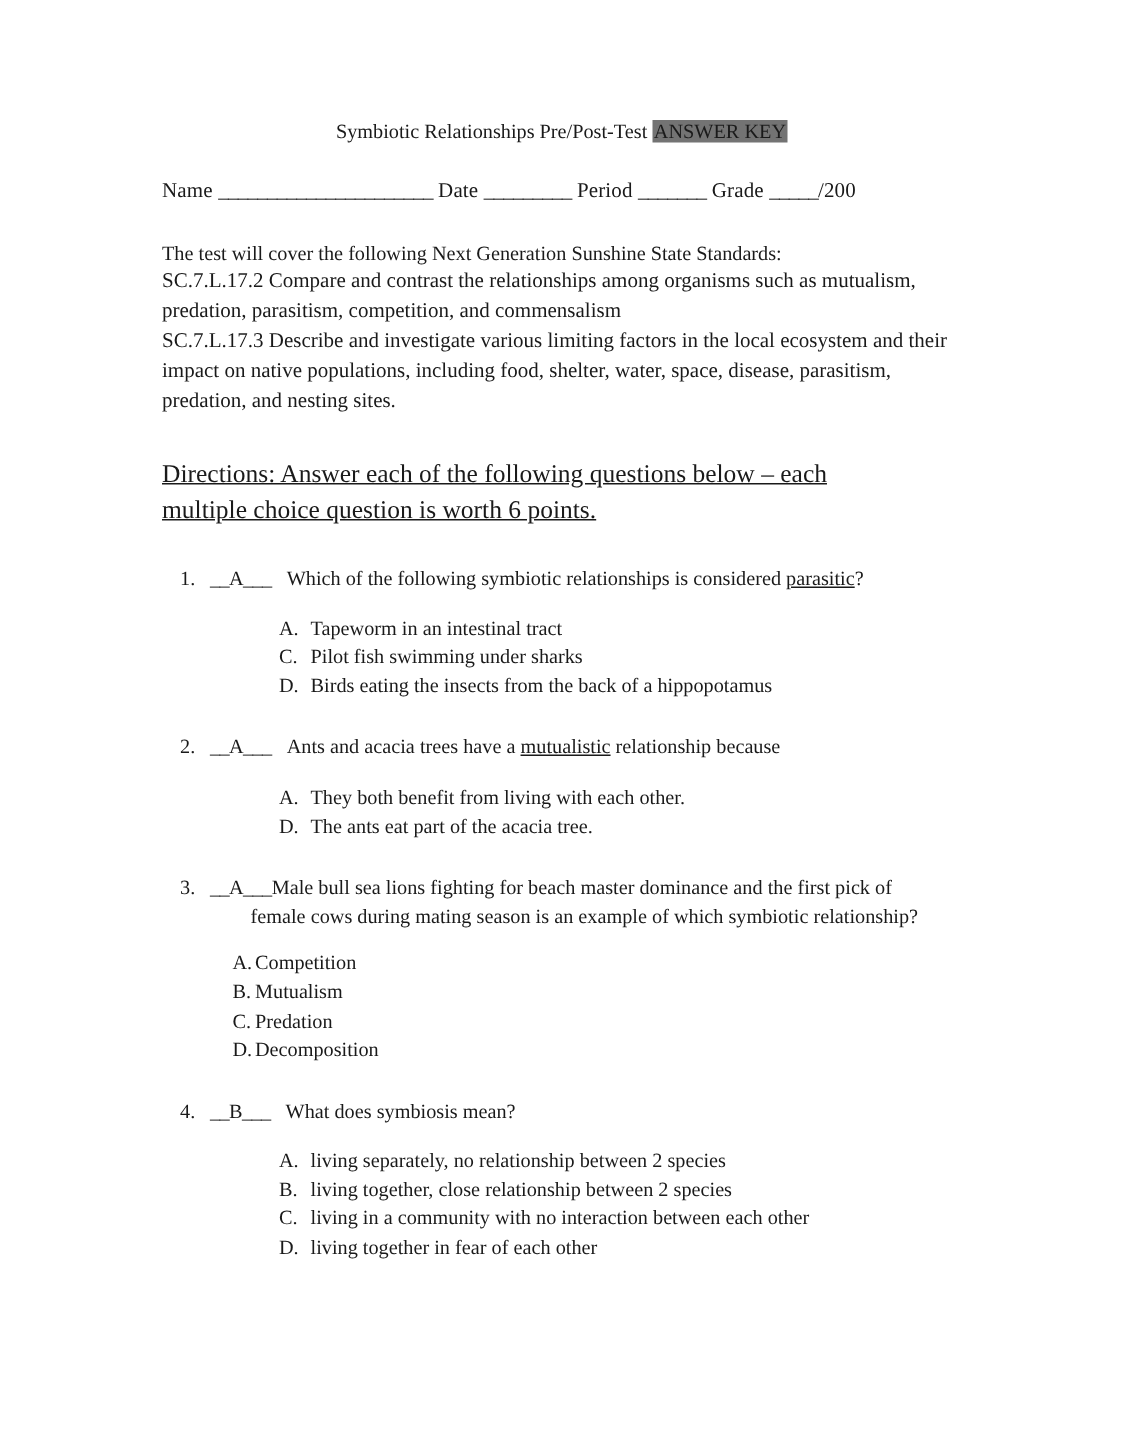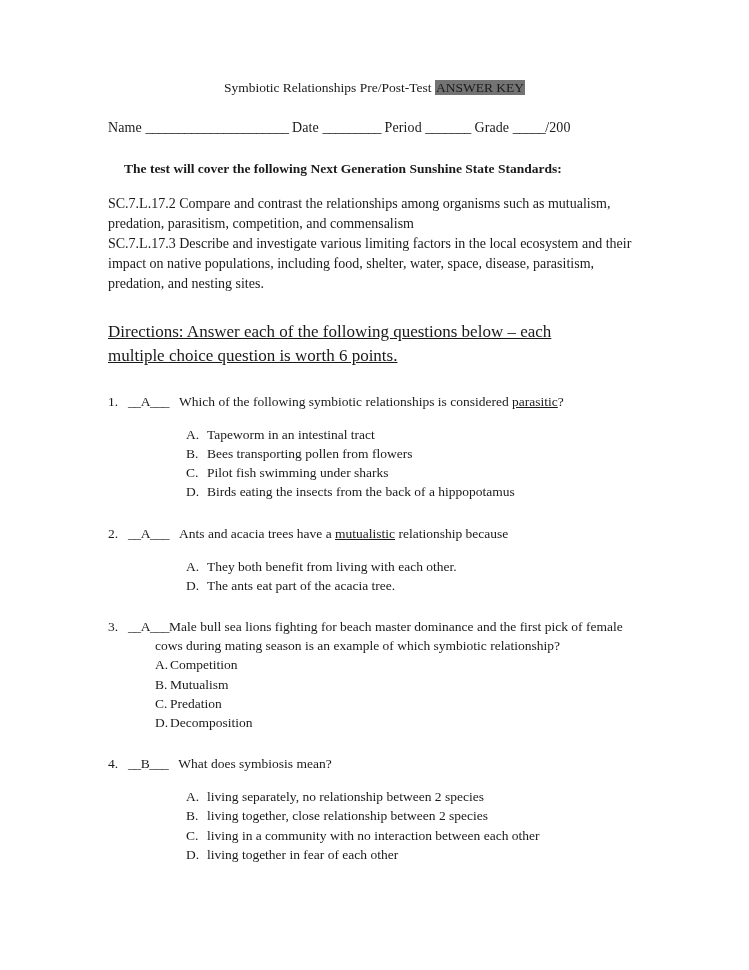--- a/index.html
+++ b/index.html
@@ -40,24 +40,24 @@
     line-height: 1.3;
     margin: 0 0 22px 0;
     white-space: nowrap;
     letter-spacing: 0.1px;
   }
   .blank {
     text-decoration: none;
     letter-spacing: -0.5px;
   }
   .standards-heading {
-    font-weight: bold;
+    font-weight: normal;
     font-size: 13.5px;
     line-height: 1.42;
-    margin: 16px;
+    margin: 0;
   }
   .standards-body {
     font-size: 14px;
     line-height: 1.42;
     margin: 0;
   }
   .directions {
     font-size: 17px;
     line-height: 1.42;
     margin: 26px 0 12px 0;
@@ -66,21 +66,21 @@
   }
   .questions {
     margin: 24px 0 0 0;
   }
   .qblock {
     margin: 0 0 22px 0;
   }
   .qline {
     font-size: 13.5px;
     line-height: 1.42;
-    margin: 0;
+    margin: 12px;
     padding-left: 47px;
     text-indent: -47px;
     max-width: 530px;
   }
   .qnum {
     display: inline-block;
     width: 20px;
     text-indent: 0;
   }
   .qblank {
@@ -146,21 +146,20 @@
   <p class="standards-body">SC.7.L.17.2 Compare and contrast the relationships among organisms such as mutualism, predation, parasitism, competition, and commensalism</p>
   <p class="standards-body">SC.7.L.17.3 Describe and investigate various limiting factors in the local ecosystem and their impact on native populations, including food, shelter, water, space, disease, parasitism, predation, and nesting sites.</p>
 
   <p class="directions">Directions: Answer each of the following questions below – each multiple choice question is worth 6 points.</p>
 
   <div class="questions">
       <div class="qblock">
         <p class="qline"><span class="qnum">1.</span><span class="qblank">__A___</span><span class="qtext-gap"></span><span>Which of the following symbiotic relationships is considered </span><u class="term">parasitic</u><span>?</span></p>
         <ul class="options indent-deep">
           <li><span class="opt-letter">A.</span><span>Tapeworm in an intestinal tract</span></li>
-          <li><span class="opt-letter">B.</span><span>Bees transporting pollen from flowers</span></li>
           <li><span class="opt-letter">C.</span><span>Pilot fish swimming under sharks</span></li>
           <li><span class="opt-letter">D.</span><span>Birds eating the insects from the back of a hippopotamus</span></li>
         </ul>
       </div>
       <div class="qblock">
         <p class="qline"><span class="qnum">2.</span><span class="qblank">__A___</span><span class="qtext-gap"></span><span>Ants and acacia trees have a </span><u class="term">mutualistic</u><span> relationship because</span></p>
         <ul class="options indent-deep">
           <li><span class="opt-letter">A.</span><span>They both benefit from living with each other.</span></li>
           <li><span class="opt-letter">D.</span><span>The ants eat part of the acacia tree.</span></li>
         </ul>

